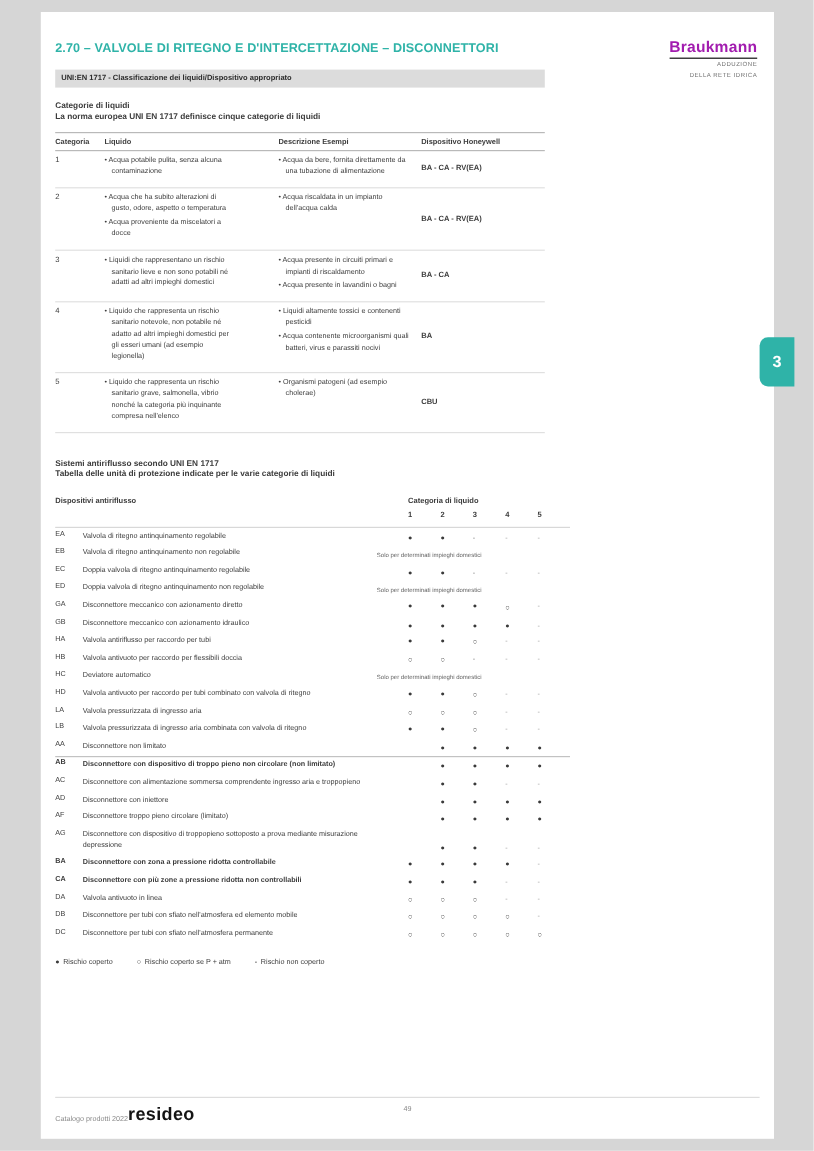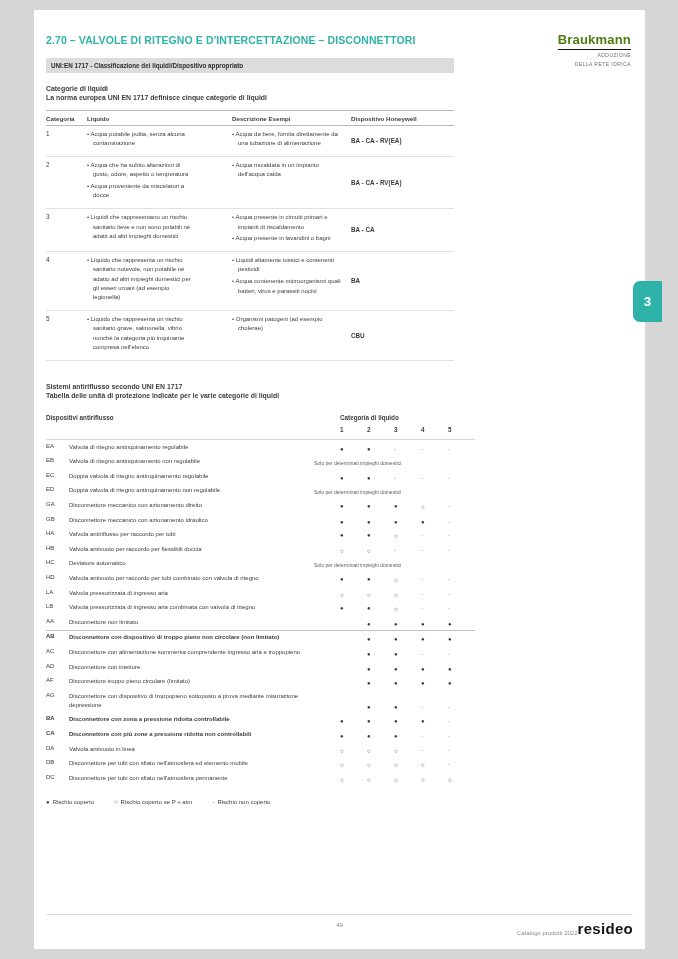--- a/index.html
+++ b/index.html
@@ -12,21 +12,21 @@
   .page{
     position:absolute;left:34px;top:10px;width:611px;height:939px;
     background:#ffffff;
   }
   .page-title{
     margin:24px 12px 0 12px;
     font-size:10.5px;font-weight:bold;letter-spacing:.1px;
   }
   .brand{position:absolute;top:20px;right:14px;text-align:right;}
   .brand-name{
-    display:inline-block;font-size:13px;font-weight:bold;color:#4d7c0f;
+    display:inline-block;font-size:13px;font-weight:bold;color:#a21caf;
     border-bottom:1.6px solid #101010;padding-bottom:2px;letter-spacing:.2px;
   }
   .brand-sub{font-size:5px;color:#6f6f6f;letter-spacing:.45px;margin-top:2px;line-height:1.45;}
   .banner{
     margin:12px 12px 0 12px;width:408px;box-sizing:border-box;
     background:#dcdcdc;color:#2c2c2c;font-weight:bold;font-size:6.3px;
     padding:4px 5px;
   }
   .sec-head{margin:12px 12px 0 12px;font-size:6.9px;font-weight:bold;}
   .sec-sub{margin:2px 12px 0 12px;font-size:6.9px;font-weight:bold;}
@@ -70,21 +70,21 @@
   .t2-cell.open{font-size:6.2px;}
   .t2-note{position:absolute;left:268px;bottom:3.2px;font-size:5px;color:#5f5f5f;white-space:nowrap;}
 
   
   .legend{display:flex;gap:20px;margin:13px 12px 0 12px;font-size:6px;}
   .legend-item{display:flex;align-items:center;}
   .legend-sym{margin-right:3px;}
   .footer{
     position:absolute;left:12px;right:12px;bottom:13px;
     border-top:1px solid #dddddd;padding-top:6px;
-    display:flex;justify-content:flex-end;align-items:flex-end;
+    display:flex;justify-content:flex-start;align-items:flex-end;
     font-size:6px;color:#8a8a8a;
   }
   .f-page{position:absolute;left:50%;transform:translateX(-50%);bottom:8px;color:#8a8a8a;}
   .f-logo{font-size:15px;font-weight:bold;color:#141414;letter-spacing:.3px;line-height:1;}
 
   .tab{
     position:absolute;left:633px;top:281px;width:29px;height:41px;
     border-radius:7px 0 0 7px;
     display:flex;align-items:center;justify-content:center;
     color:#ffffff;font-size:13.5px;font-weight:bold;

